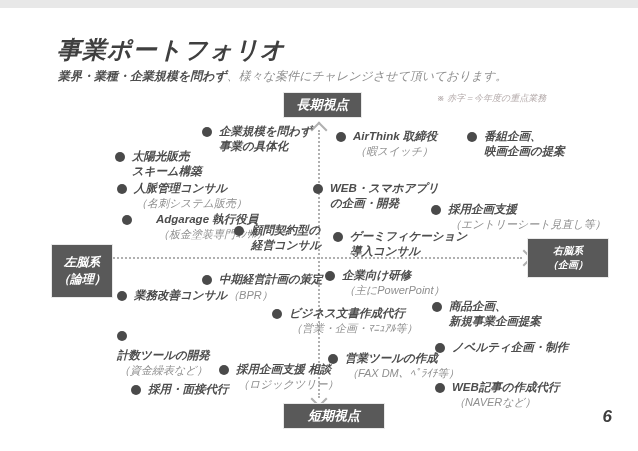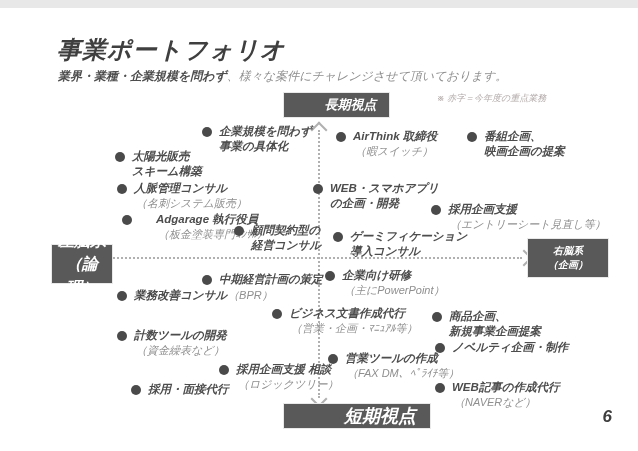--- a/index.html
+++ b/index.html
@@ -32,23 +32,23 @@
     font-size:17px;font-weight:bold;color:var(--title,#3f3f3f);
   }
   
   .axis-box{
     position:absolute;
     background:var(--box_bg,#595959);color:var(--box_text,#fff);
     font-weight:bold;text-align:center;
     display:flex;flex-direction:column;justify-content:center;
     box-shadow:0 0 0 1px #e9e9e9;
   }
-  .axis-box.top{left:284px;top:85px;width:77px;height:24px;font-size:13px;padding-left:28px;}
-  .axis-box.bottom{left:284px;top:396px;width:100px;height:24px;font-size:18px;padding-left:46px;}
-  .axis-box.left{left:52px;top:237px;width:60px;height:38px;font-size:16px;line-height:1.45;}
+  .axis-box.top{left:284px;top:85px;width:77px;height:24px;font-size:13px;}
+  .axis-box.bottom{left:284px;top:396px;width:100px;height:24px;font-size:13px;}
+  .axis-box.left{left:52px;top:237px;width:60px;height:52px;font-size:12px;line-height:1.45;}
   .axis-box.right{left:528px;top:231px;width:80px;height:38px;font-size:10px;line-height:1.45;}
   
   .v-line{
     position:absolute;left:318px;top:122px;height:268px;width:0;
     border-left:2px dotted var(--axis_line,#b0b0b0);
   }
   .h-line{
     position:absolute;left:110px;top:249px;width:412px;height:0;
     border-top:2px dotted var(--axis_line,#b0b0b0);
   }
@@ -187,21 +187,21 @@
         <div class="item-text">
           <div class="ln-main">中期経営計画の策定</div>
         </div>
       </div>
       <div class="item" style="left: 117px; top: 280px;">
         <span class="bullet"></span>
         <div class="item-text">
           <div class="ln-main">業務改善コンサル<span class="ln-sub">（BPR）</span></div>
         </div>
       </div>
-      <div class="item" style="left: 117px; top: 320px;">
+      <div class="item" style="left: 117px; top: 320px; flex-direction: column;">
         <span class="bullet"></span>
         <div class="item-text">
           <div class="ln-main">計数ツールの開発</div>
           <div class="ln-sub">（資金繰表など）</div>
         </div>
       </div>
       <div class="item" style="left: 219px; top: 354px;">
         <span class="bullet"></span>
         <div class="item-text">
           <div class="ln-main">採用企画支援 相談</div>
@@ -221,21 +221,21 @@
           <div class="ln-sub">（主にPowerPoint）</div>
         </div>
       </div>
       <div class="item" style="left: 272px; top: 298px;">
         <span class="bullet"></span>
         <div class="item-text">
           <div class="ln-main">ビジネス文書作成代行</div>
           <div class="ln-sub">（営業・企画・ﾏﾆｭｱﾙ等）</div>
         </div>
       </div>
-      <div class="item" style="left: 432px; top: 301px;">
+      <div class="item" style="left: 432px; top: 291px;">
         <span class="bullet"></span>
         <div class="item-text">
           <div class="ln-main">商品企画、</div>
           <div class="ln-main">新規事業企画提案</div>
         </div>
       </div>
       <div class="item" style="left: 435px; top: 332px;">
         <span class="bullet"></span>
         <div class="item-text">
           <div class="ln-main">ノベルティ企画・制作</div>

